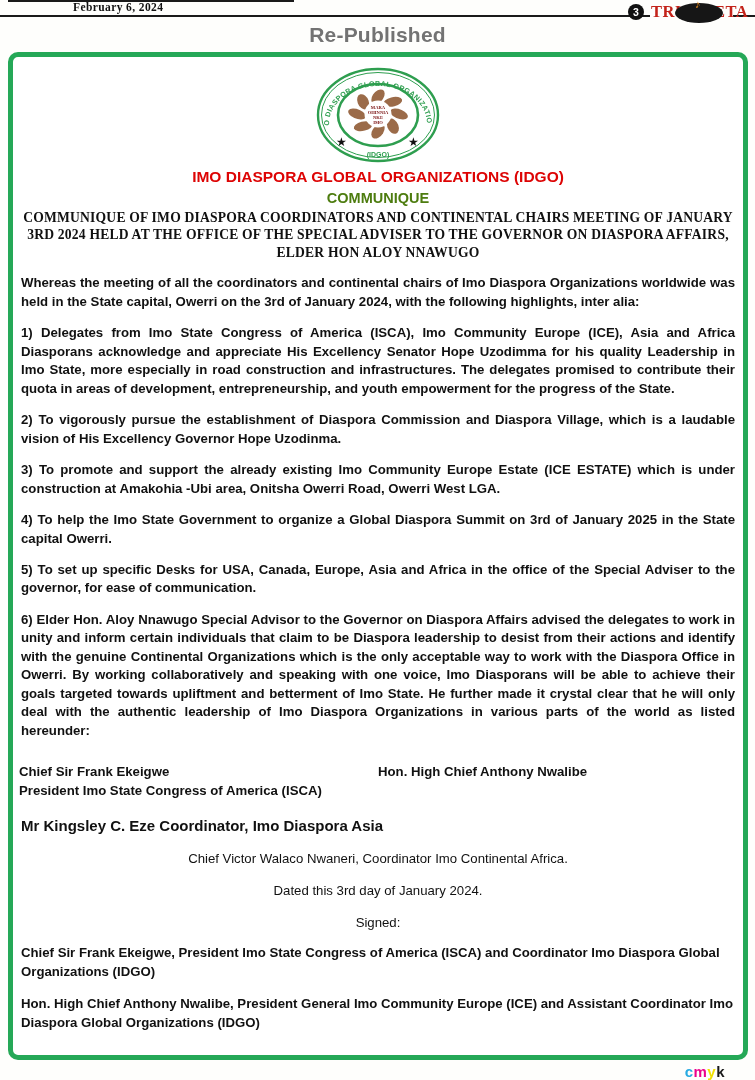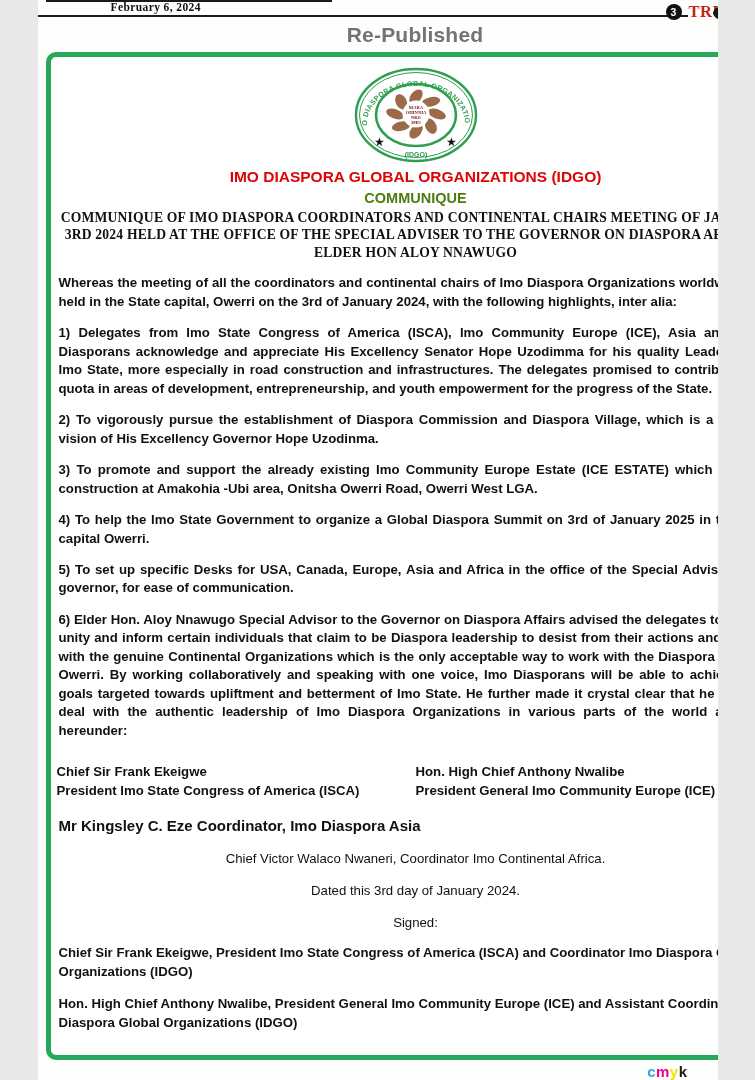--- a/index.html
+++ b/index.html
@@ -1,20 +1,19 @@
 <!DOCTYPE html>
 <html><head>
 <meta charset="utf-8">
 <style>
   html,body{margin:0;padding:0;background:#e8e8e8;}
   .page{
-    position:relative;width:664px;height:1080px;margin:0 auto;
+    position:relative;width:755px;height:1080px;margin:0 auto;
     background:#fefefc;font-family:"Liberation Sans",sans-serif;color:#111;
     overflow:hidden;
-    padding-left:16px;
   }
   
   .header{position:absolute;left:0;top:0;width:755px;height:52px;}
   .toprule-short{position:absolute;left:8px;top:0;width:286px;border-top:2px solid #1a1a1a;}
   .headrule{position:absolute;left:0;top:15px;width:650px;border-top:2.5px solid #1a1a1a;}
   .headrule-right{position:absolute;right:0;top:15px;width:22px;border-top:2px solid #1a1a1a;}
   .date{position:absolute;left:73px;top:1px;font-family:"Liberation Serif",serif;
         font-weight:bold;font-size:11.5px;letter-spacing:.4px;}
   .page-badge{position:absolute;left:628px;top:4px;width:16px;height:16px;border-radius:50%;
         background:#111;color:#fff;font-weight:bold;font-size:10.5px;line-height:16px;text-align:center;}
@@ -115,21 +114,20 @@
       <p>6) Elder Hon. Aloy Nnawugo Special Advisor to the Governor on Diaspora Affairs advised the delegates to work in unity and inform certain individuals that claim to be Diaspora leadership to desist from their actions and identify with the genuine Continental Organizations which is the only acceptable way to work with the Diaspora Office in Owerri. By working collaboratively and speaking with one voice, Imo Diasporans will be able to achieve their goals targeted towards upliftment and betterment of Imo State.  He further made it crystal clear that he will only deal with the authentic leadership of Imo Diaspora Organizations in various parts of the world as listed hereunder:</p>
     </div>
 
     <div class="sig-row1">
       <div class="sig-col">
         <div>Chief Sir Frank Ekeigwe</div>
         <div>President Imo State Congress of America (ISCA)</div>
       </div>
       <div class="sig-col">
         <div>Hon. High Chief Anthony Nwalibe</div>
-        <div>President General Imo Community Europe (ICE)</div>
       </div>
     </div>
 
     <div class="sig-row2">
       <div>Mr Kingsley C. Eze Coordinator, Imo Diaspora Asia</div>
     </div>
 
     <div class="center-line">Chief Victor Walaco Nwaneri, Coordinator Imo Continental Africa.</div>
     <div class="center-line">Dated this 3rd day of January 2024.</div>
     <div class="center-line">Signed:</div>

